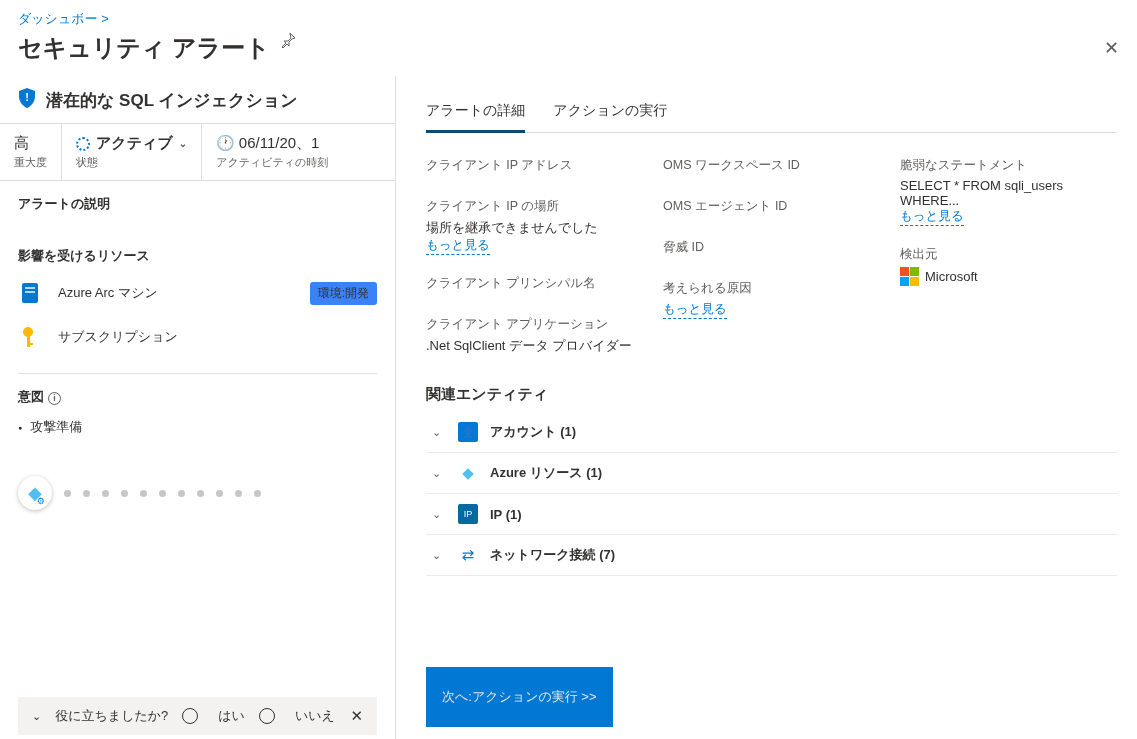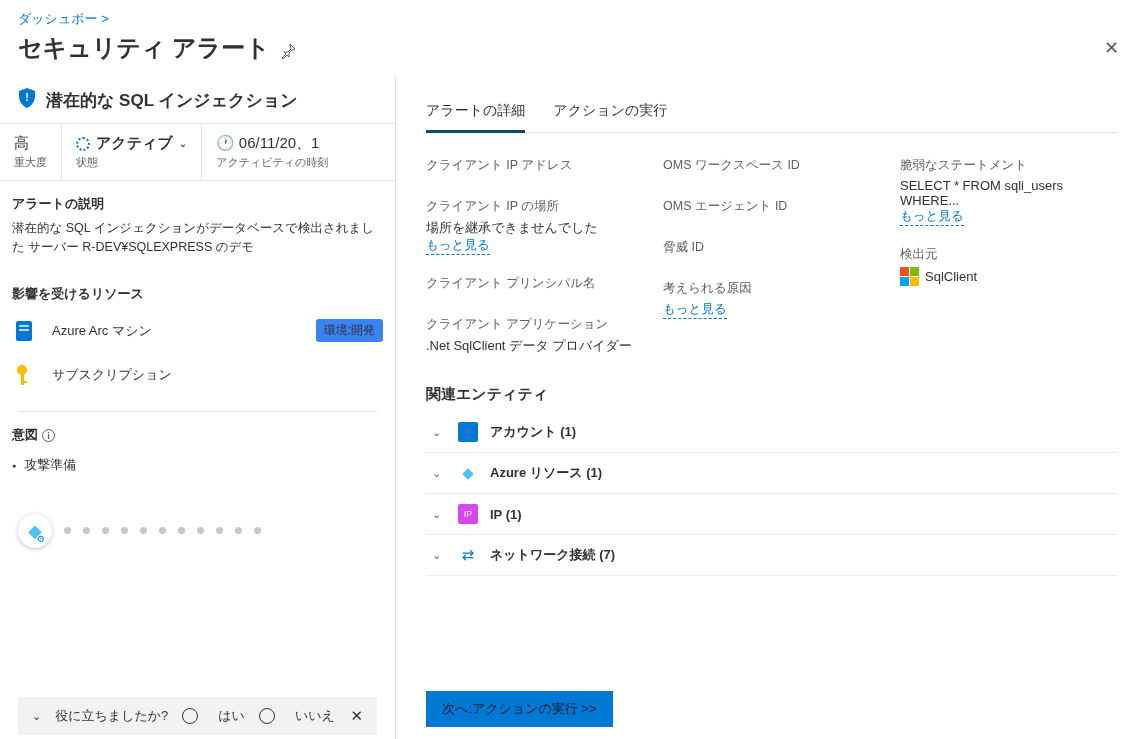--- a/index.html
+++ b/index.html
@@ -9,39 +9,39 @@
   color: #323130;
   background: #fff;
   width: 1137px;
   height: 739px;
   overflow: hidden;
 }
 .top-bar { padding: 10px 18px 0; }
 .breadcrumb { color: #0078d4; font-size: 13px; }
 .breadcrumb a { color: #0078d4; text-decoration: none; }
 .header-row { display: flex; align-items: center; justify-content: space-between; padding: 4px 18px 12px; }
-.page-title { font-size: 24px; font-weight: 600; color: #323130; display:flex; align-items:flex-end; gap:10px;}
+.page-title { font-size: 24px; font-weight: 600; color: #323130; display:flex; align-items:flex-start; gap:10px;}
 .pin-icon { font-size: 18px; color: #605e5c; cursor: pointer; }
 .close-icon { font-size: 18px; color: #605e5c; cursor: pointer; font-weight:300; }
 .main { display: flex; height: calc(100% - 70px); }
 .left-pane { width: 395px; border-right: none; padding: 0 0 0 0; display:flex; flex-direction:column; position:relative;}
 .right-pane { flex: 1; padding: 20px 20px 0 30px; border-left: 1px solid #e1dfdd; display:flex; flex-direction:column;}
 .alert-header { display:flex; align-items:center; gap:10px; padding: 12px 18px 10px; border-bottom:1px solid #e1dfdd;}
 .shield-icon { color:#0078d4; font-size:18px;}
 .alert-title { font-size:17px; font-weight:600; }
 .status-row { display:flex; border-bottom:1px solid #e1dfdd; }
 .status-cell { padding:10px 14px; border-right:1px solid #e1dfdd; flex:0 0 auto;}
 .status-cell:last-child { border-right:none; flex:1;}
 .status-val { font-size:15px;}
 .status-label { font-size:11px; color:#605e5c; margin-top:2px;}
 .active-status { display:flex; align-items:center; gap:6px; font-size:15px; font-weight:600;}
 .spinner { display:inline-block; width:14px; height:14px; border:2px dotted #0078d4; border-radius:50%;}
 .chevron { font-size:10px; color:#605e5c;}
 .clock { color:#0078d4; margin-right:4px;}
-.section { padding: 14px 12px; }
+.section { padding: 14px 18px; }
 .sec-title { font-weight:600; font-size:13px; margin-bottom:6px;}
 .sec-body { font-size:12.5px; color:#323130; line-height:1.5;}
 .res-row { display:flex; align-items:center; gap:16px; padding:10px 0;}
 .res-icon { width:24px; height:24px; display:flex; align-items:center; justify-content:center; font-size:20px;}
 .res-icon.sql { color:#0078d4;}
 .res-icon.key { color:#ffb900;}
 .badge { background:#3b82f6; color:#323130; font-size:12px; padding:3px 8px; border-radius:3px; margin-left:auto;}
 .divider { border-top:1px solid #e1dfdd; margin: 0 18px;}
 .info-icon { display:inline-flex; width:13px; height:13px; border:1px solid #605e5c; border-radius:50%; align-items:center; justify-content:center; font-size:9px; color:#605e5c; margin-left:4px;}
 .bullet-item { font-size:13px; padding:6px 0;}
@@ -74,26 +74,26 @@
 .ms-logo span:nth-child(3){background:#00a4ef;}
 .ms-logo span:nth-child(4){background:#ffb900;}
 
 .entities-title { font-size:15px; font-weight:700; padding:12px 0 8px;}
 .entity-row { display:flex; align-items:center; gap:12px; padding:10px 6px; border-bottom:1px solid #edebe9; cursor:pointer;}
 .entity-row:first-of-type { border-top:1px solid #edebe9; }
 .entity-chev { font-size:11px; color:#605e5c; width:14px;}
 .entity-icon { width:20px; height:20px; display:flex; align-items:center; justify-content:center; font-size:15px;}
 .ei-account { background:#0078d4; color:#fff; border-radius:2px; font-size:11px;}
 .ei-azure { color:#50c0f0;}
-.ei-ip { background:#d946ef; color:#fff; border-radius:2px; font-size:9px; padding:1px 10px;}
+.ei-ip { background:#0369a1; color:#fff; border-radius:2px; font-size:9px; padding:1px 10px;}
 .ei-net { color:#0078d4;}
 .entity-label { font-size:13px; font-weight:600;}
 
 .action-footer { margin-top:auto; padding:18px 0;}
-.primary-btn { background:#0078d4; color:#0f172a; border:none; padding:9px 16px; font-size:13px; cursor:pointer;}
+.primary-btn { background:#0078d4; color:#e5e5e5; border:none; padding:21px 16px; font-size:13px; cursor:pointer;}
 </style>
 </head>
 <body>
 
 <div class="top-bar">
   <div class="breadcrumb">
     <a>ダッシュボー</a>
     <span>&gt;</span>
   </div>
 </div>
@@ -134,21 +134,20 @@
         <div class="status-label">状態</div>
       </div>
       <div class="status-cell">
         <div class="status-val"><span class="clock">🕐</span><span>06/11/20、1</span></div>
         <div class="status-label">アクティビティの時刻</div>
       </div>
     </div>
 
     <div class="section">
       <div class="sec-title">アラートの説明</div>
-      <div class="sec-body">潜在的な SQL インジェクションがデータベースで検出されました サーバー R-DEV¥SQLEXPRESS のデモ</div>
     </div>
 
     <div class="section">
       <div class="sec-title">影響を受けるリソース</div>
       <div class="res-row">
         <span class="res-icon sql">
           <svg width="20" height="24" viewBox="0 0 20 24">
               <rect x="2" y="2" width="16" height="20" rx="2" fill="#0078d4"></rect>
               <rect x="5" y="6" width="10" height="2" fill="#fff" opacity="0.7"></rect>
               <rect x="5" y="10" width="10" height="2" fill="#fff" opacity="0.7"></rect>
@@ -259,21 +258,21 @@
         </div>
         <div class="dg-item">
           <div class="dg-label">検出元</div>
           <div class="detected-row">
             <span class="ms-logo">
                 <span></span>
                 <span></span>
                 <span></span>
                 <span></span>
               </span>
-            <span>SqlClient</span>
+            <span>Microsoft</span>
           </div>
         </div>
       </div>
     </div>
 
     <div class="entities-title">関連エンティティ</div>
 
     <div class="entity-row">
       <span class="entity-chev">⌄</span>
       <span class="entity-icon ei-account">👤</span>

